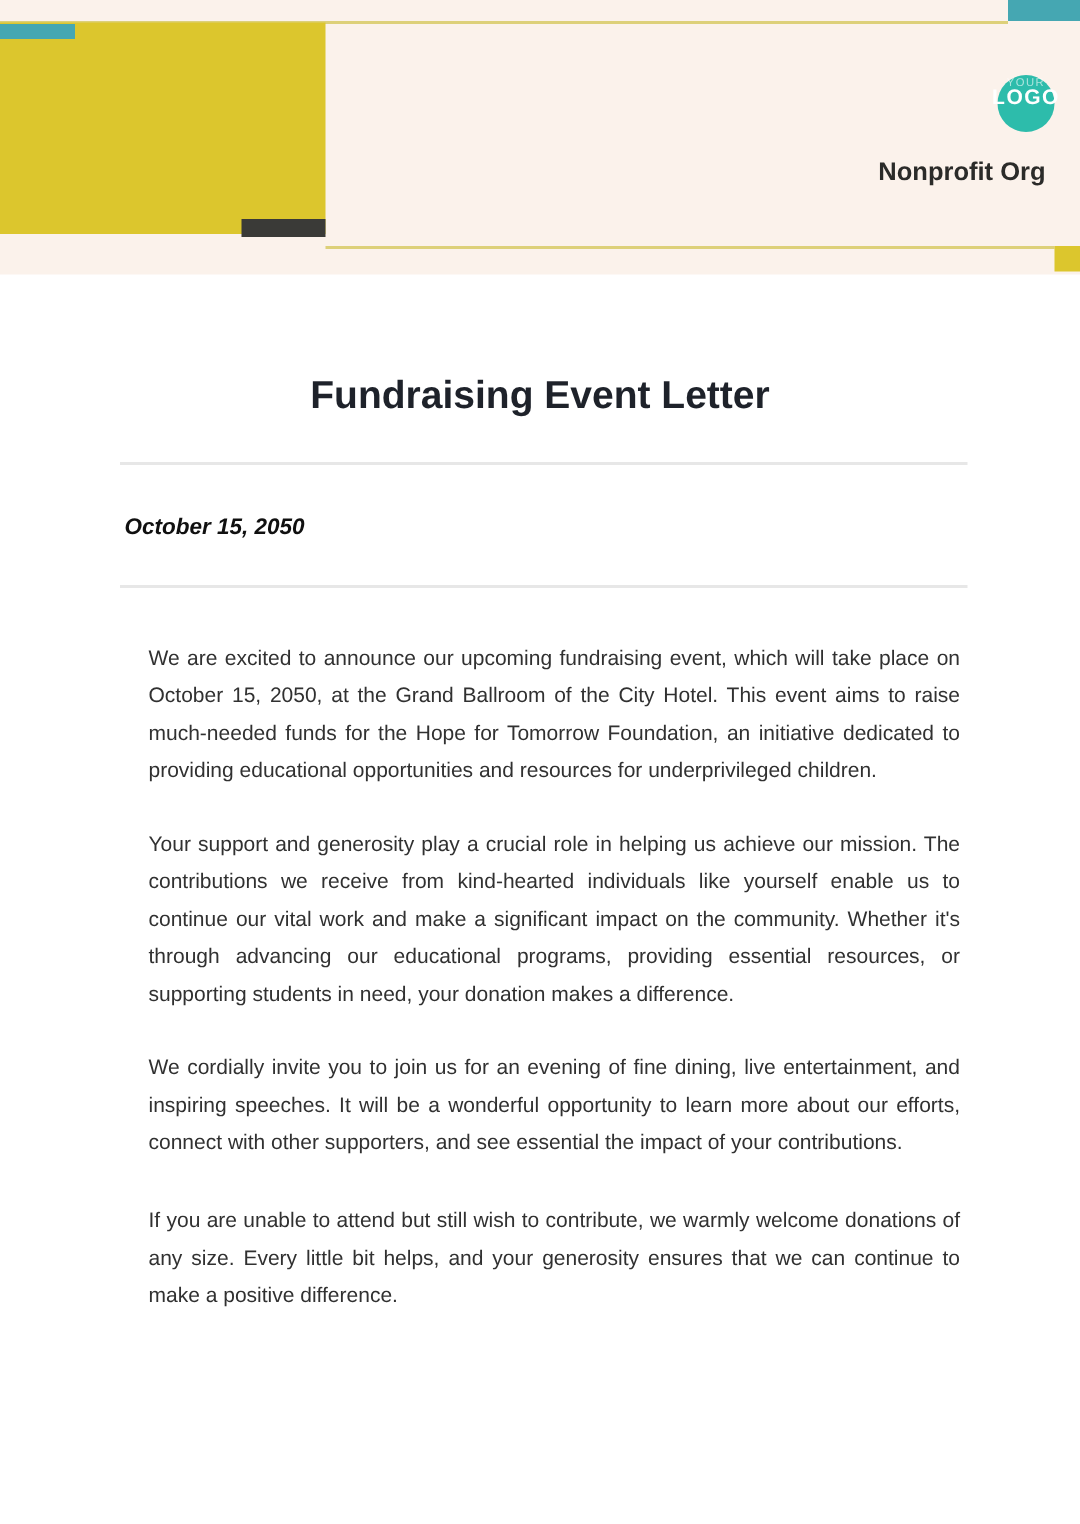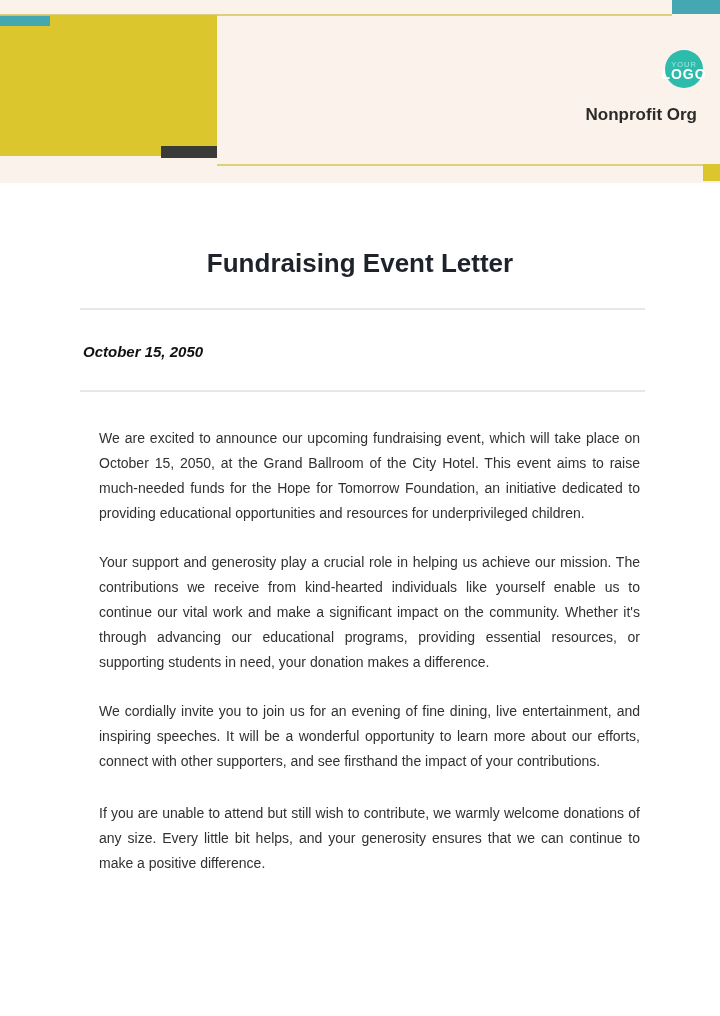--- a/index.html
+++ b/index.html
@@ -27,21 +27,21 @@
   .yellow-corner{left:703px;top:163.5px;width:17px;height:17.5px;background:#dcc62d;}
 
   .contact{
     left:36px;top:110px;width:176px;
     font-size:8.5px;font-weight:bold;letter-spacing:.2px;
     line-height:15.5px;color:#4a4734;
   }
   .logo-circle{
     left:665px;top:50px;width:38px;height:38px;
     background:#2dbcab;border-radius:50%;
-    display:flex;flex-direction:column;align-items:center;justify-content:center;
+    display:flex;flex-direction:column;align-items:center;
   }
   .logo-your{font-size:7.5px;color:rgba(255,255,255,.6);letter-spacing:1px;line-height:9px;}
   .logo-logo{font-size:14px;color:#ffffff;font-weight:bold;letter-spacing:1px;line-height:10px;}
   .org-name{
     right:23px;top:105px;
     font-size:17px;font-weight:bold;color:#2b2b29;
   }
 
   
   .doc-title{
@@ -92,15 +92,15 @@
 <div class="abs doc-title">Fundraising Event Letter</div>
 
 <div class="abs divider divider-1"></div>
 <div class="abs date-line">October 15, 2050</div>
 <div class="abs divider divider-2"></div>
 
 <div class="abs letter-col">
 
   <p class="para">We are excited to announce our upcoming fundraising event, which will take place on October 15, 2050, at the Grand Ballroom of the City Hotel. This event aims to raise much-needed funds for the Hope for Tomorrow Foundation, an initiative dedicated to providing educational opportunities and resources for underprivileged children.</p>
   <p class="para">Your support and generosity play a crucial role in helping us achieve our mission. The contributions we receive from kind-hearted individuals like yourself enable us to continue our vital work and make a significant impact on the community. Whether it's through advancing our educational programs, providing essential resources, or supporting students in need, your donation makes a difference.</p>
-  <p class="para gap-lg">We cordially invite you to join us for an evening of fine dining, live entertainment, and inspiring speeches. It will be a wonderful opportunity to learn more about our efforts, connect with other supporters, and see firsthand the impact of your contributions.</p>
+  <p class="para gap-lg">We cordially invite you to join us for an evening of fine dining, live entertainment, and inspiring speeches. It will be a wonderful opportunity to learn more about our efforts, connect with other supporters, and see essential the impact of your contributions.</p>
   <p class="para">If you are unable to attend but still wish to contribute, we warmly welcome donations of any size. Every little bit helps, and your generosity ensures that we can continue to make a positive difference.</p>
 </div>
 
 </body></html>

